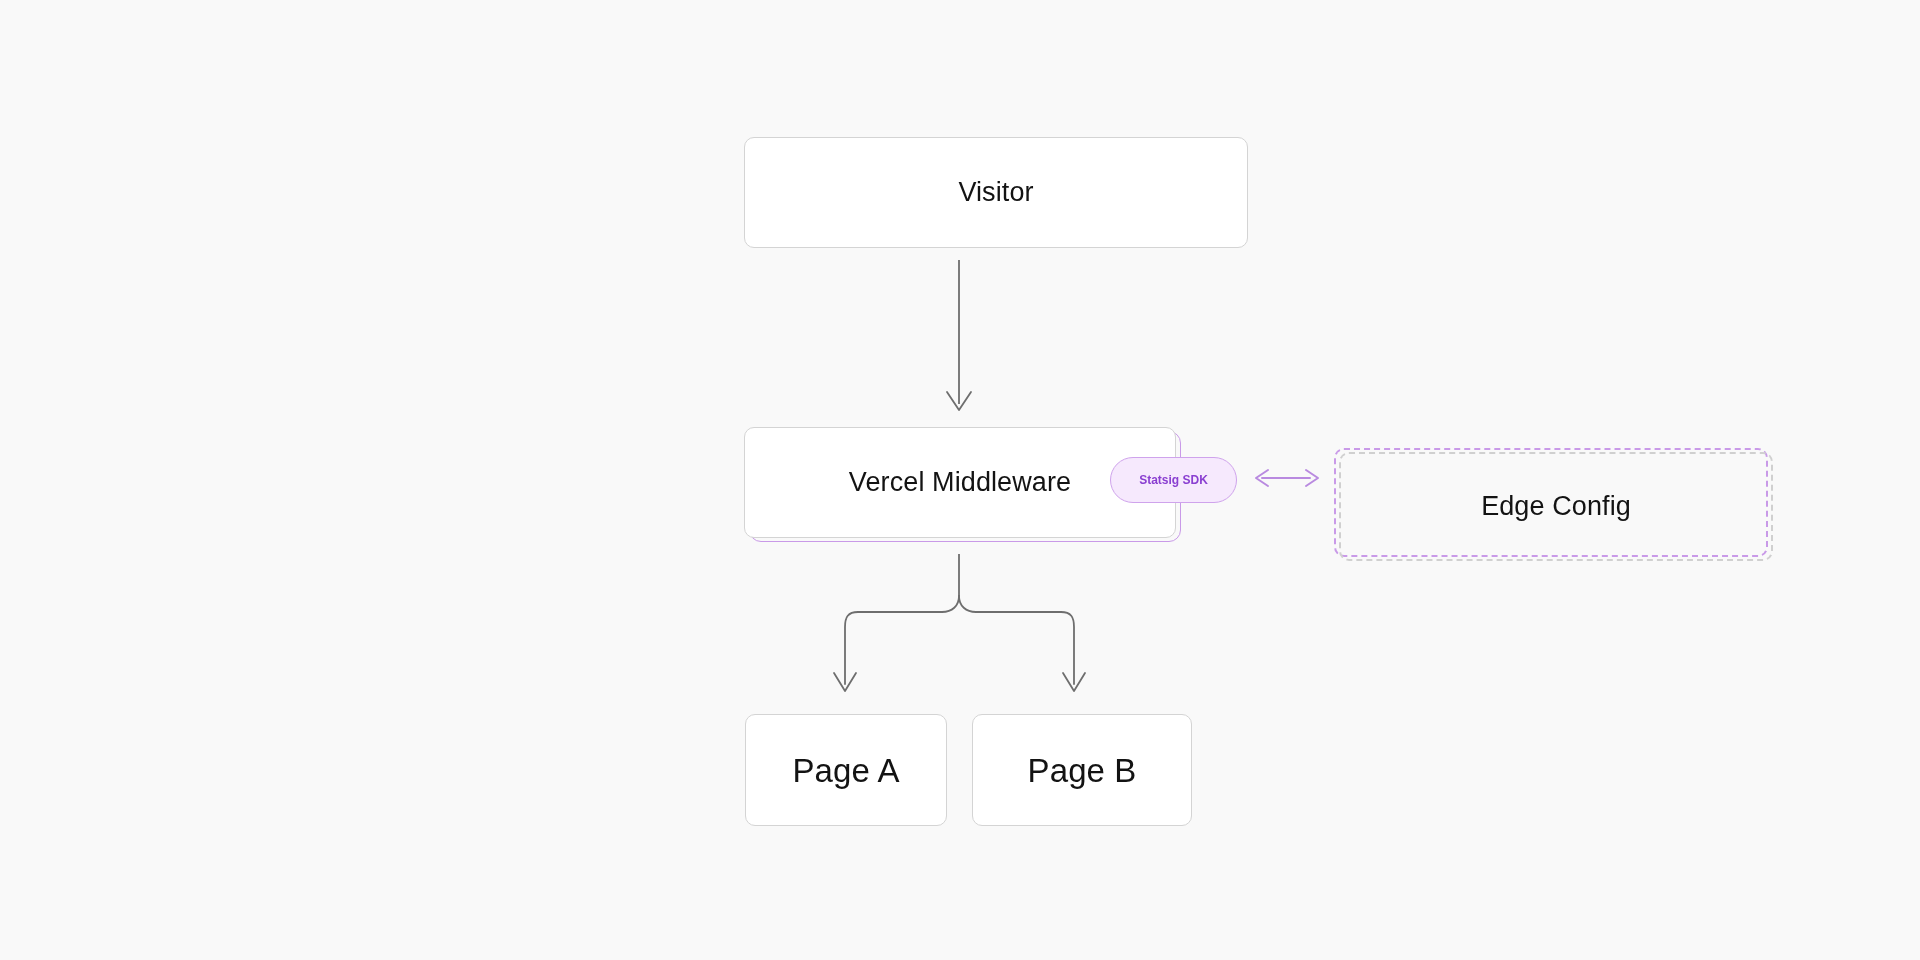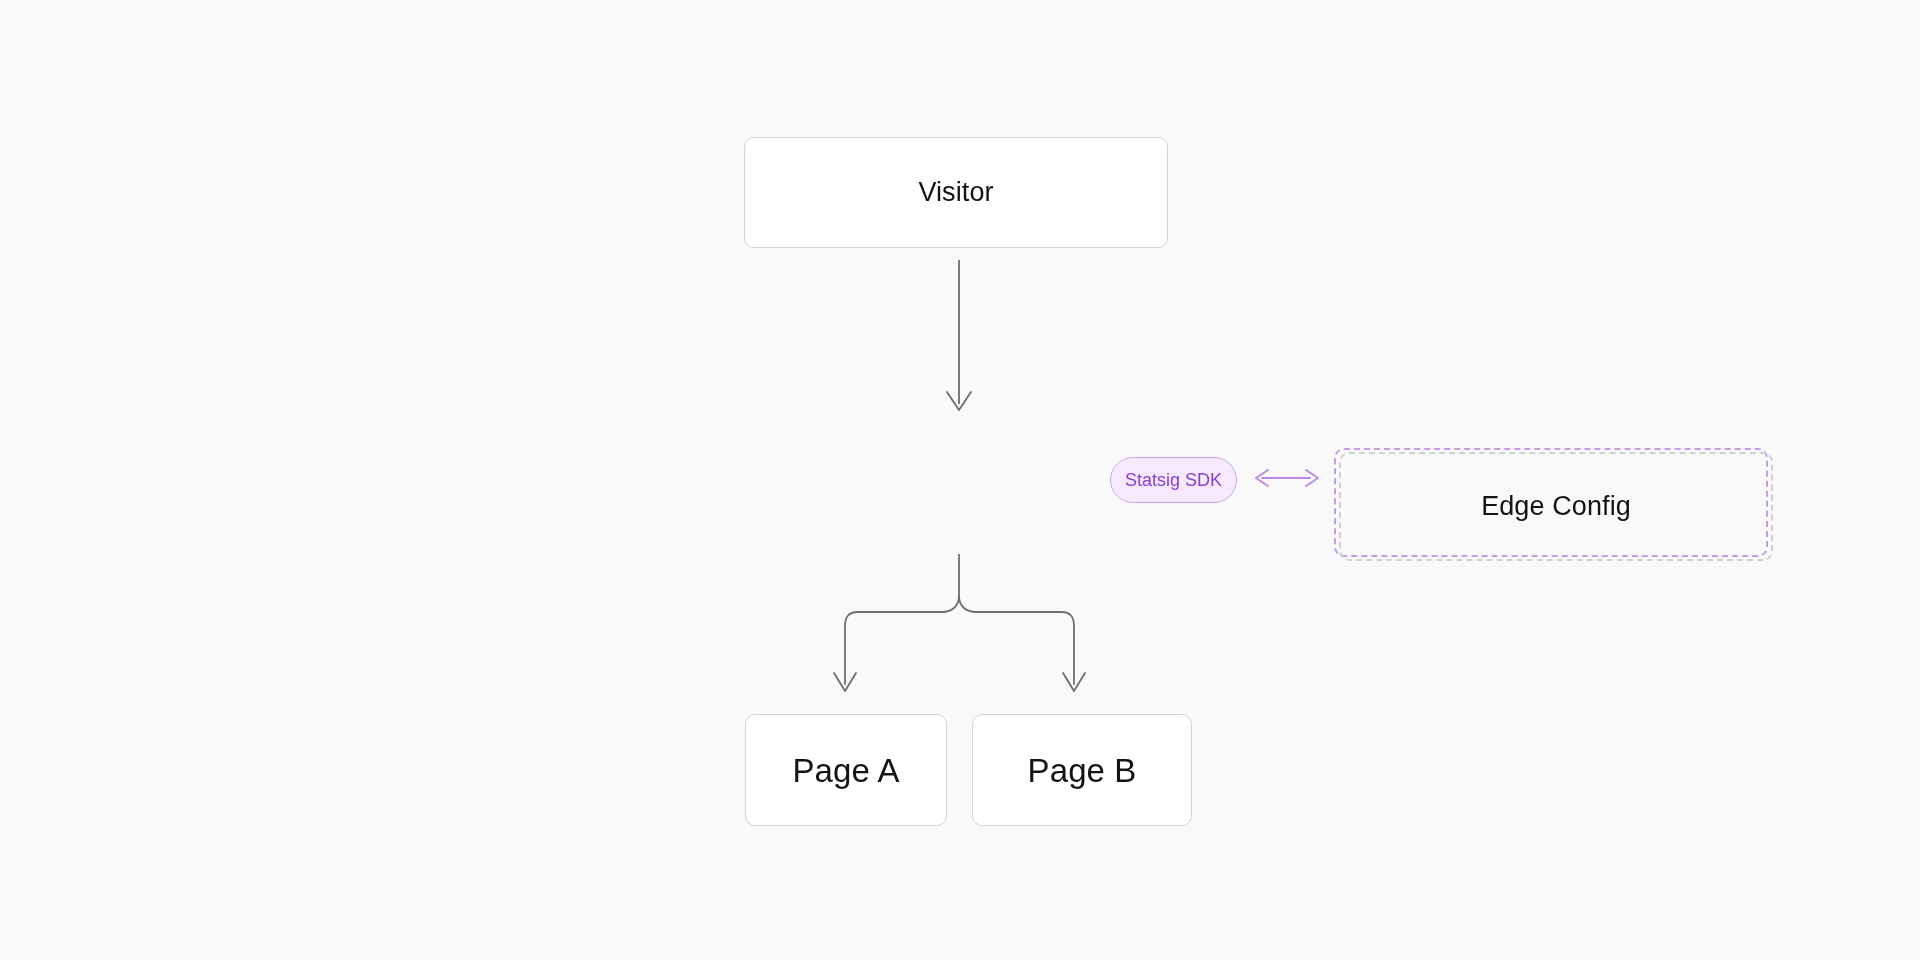--- a/index.html
+++ b/index.html
@@ -53,21 +53,21 @@
     letter-spacing: 0.1px;
     color: #131313;
     line-height: 1;
     white-space: nowrap;
   }
 
   
   #node-visitor {
     left: 744px;
     top: 137px;
-    width: 424px;
+    width: 504px;
     height: 111px;
   }
 
   
   #node-middleware-wrap {
     position: absolute;
     left: 744px;
     top: 427px;
     width: 432px;
     height: 111px;
@@ -111,22 +111,22 @@
     z-index: 4;
     display: flex;
     align-items: center;
     justify-content: center;
     background: #f6e9fd;
     border: 1.5px solid #cfa3ec;
     border-radius: 23px;
   }
 
   #badge-statsig-sdk .badge-label {
-    font-size: 18px;
-    font-weight: 400;
+    font-size: 12px;
+    font-weight: 700;
     color: #8a3fd1;
     white-space: nowrap;
     line-height: 1;
   }
 
   
   #node-edgeconfig-wrap {
     position: absolute;
     left: 1334px;
     top: 448px;
@@ -217,20 +217,26 @@
                C 1071 612, 1074 617, 1074 627
                L 1074 684" fill="none" stroke="#6e6e6e" stroke-width="1.8" stroke-linecap="round" stroke-linejoin="round"></path>
       <path d="M 1063 673 L 1074 691 L 1085 673" fill="none" stroke="#6e6e6e" stroke-width="1.8" stroke-linecap="round" stroke-linejoin="round"></path>
     </g>
   </svg>
 
   <div class="node" id="node-visitor">
     <span class="node-label">Visitor</span>
   </div>
 
+  <div id="node-middleware-wrap">
+    <div id="node-middleware-purple"></div>
+    <div id="node-middleware">
+      <span class="node-label">Vercel Middleware</span>
+    </div>
+  </div>
 
   <div id="badge-statsig-sdk">
     <span class="badge-label">Statsig SDK</span>
   </div>
 
   <div id="node-edgeconfig-wrap">
     <div id="node-edgeconfig-purple"></div>
     <div id="node-edgeconfig">
       <span class="node-label">Edge Config</span>
     </div>

